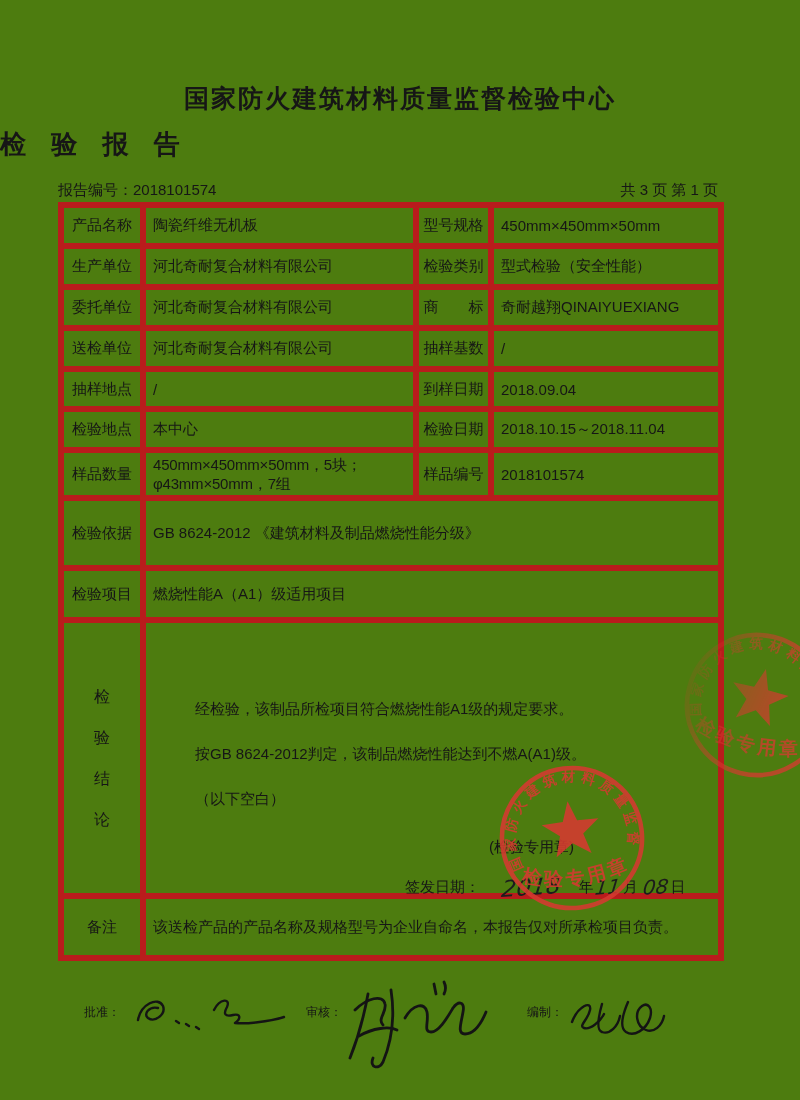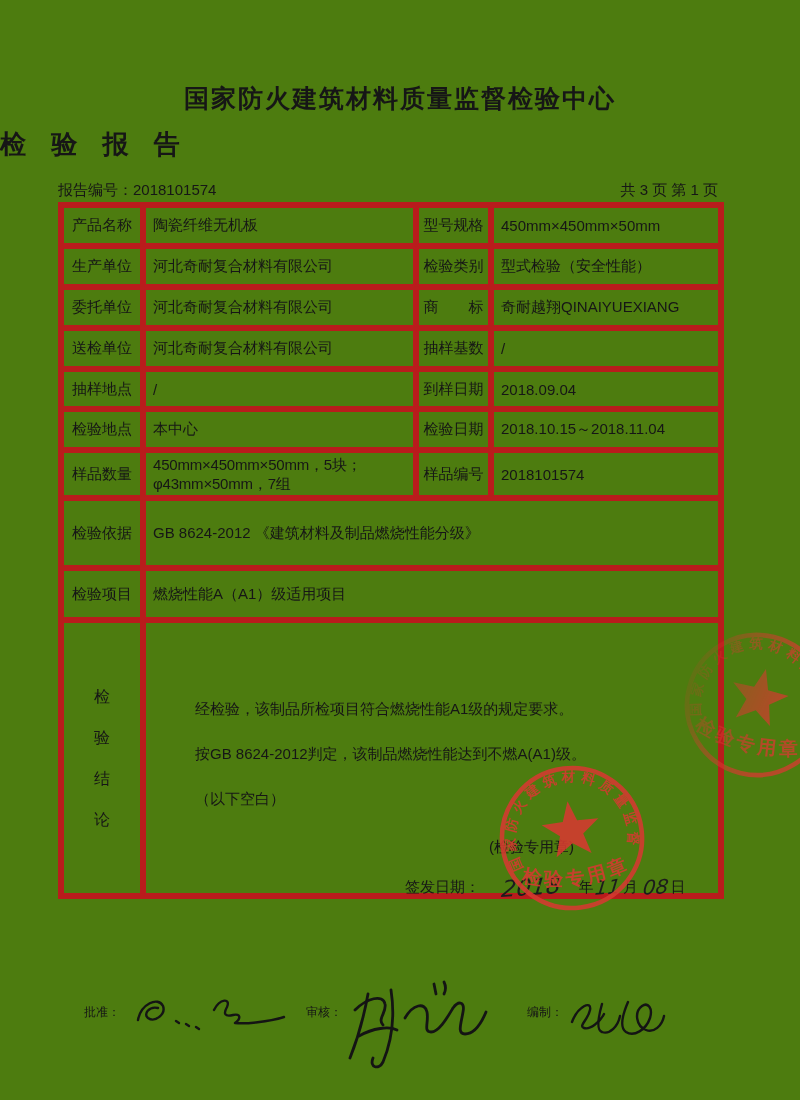--- a/index.html
+++ b/index.html
@@ -145,20 +145,24 @@
         </div>
       </td>
       <td class="concl-cell" colspan="3">
         <div class="concl-lines">
           <p>经检验，该制品所检项目符合燃烧性能A1级的规定要求。</p>
           <p>按GB 8624-2012判定，该制品燃烧性能达到不燃A(A1)级。</p>
           <p>（以下空白）</p>
         </div>
       </td>
     </tr>
+    <tr style="height:62px">
+      <td class="lc">备注</td>
+      <td class="vc" colspan="3">该送检产品的产品名称及规格型号为企业自命名，本报告仅对所承检项目负责。</td>
+    </tr>
   </tbody>
     </table>
 
   <div class="stamp-note">(检验专用章)</div>
   <div class="sign-date">
     <span>签发日期：</span>
     <span class="hand hand-year">2018</span>
     <span class="y-suffix">年</span>
     <span class="hand hand-month">11</span>
     <span class="m-suffix">月</span>

